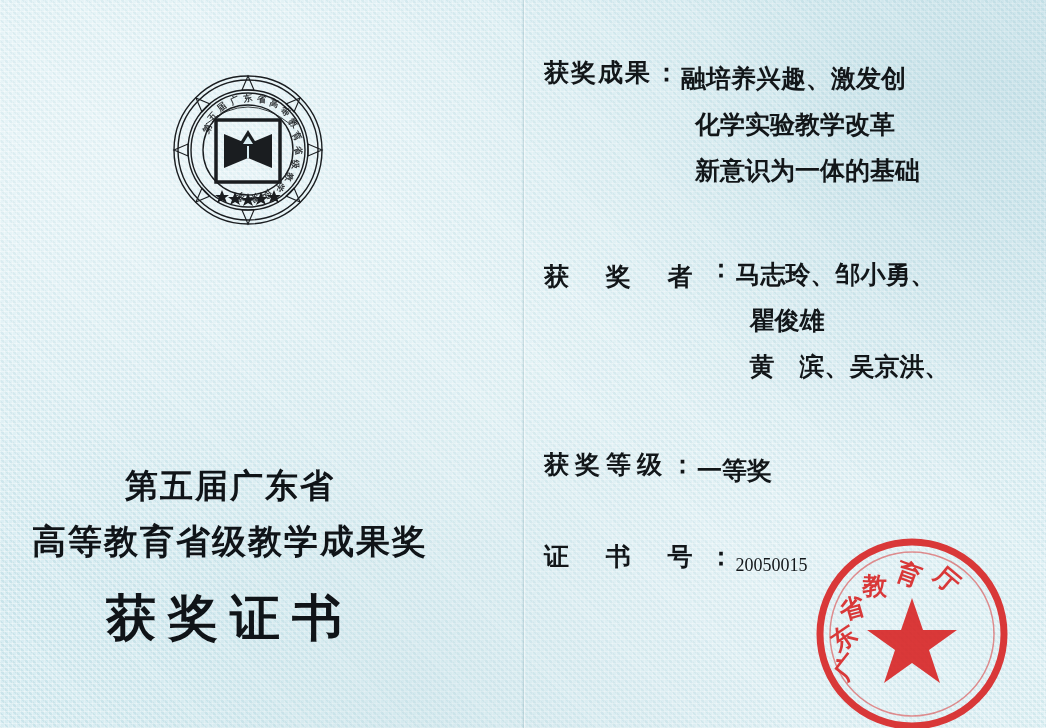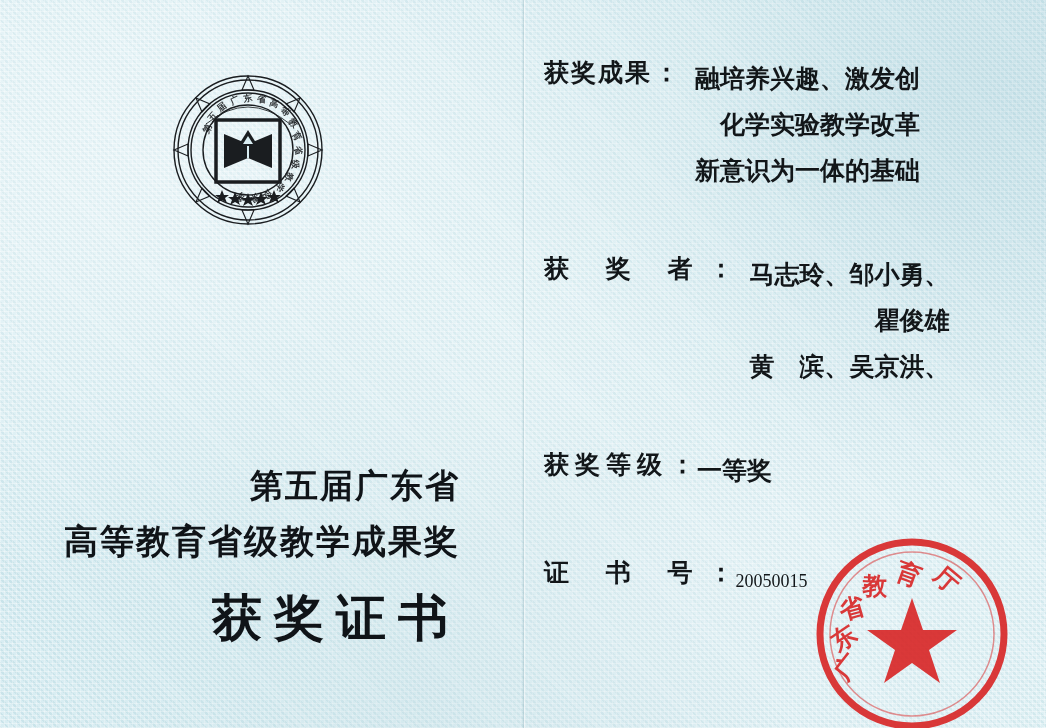--- a/index.html
+++ b/index.html
@@ -61,21 +61,21 @@
     top: 72px;
     width: 200px;
     height: 165px;
   }
 
   .left-title {
     position: absolute;
     left: 0;
     top: 462px;
     width: 460px;
-    text-align: right;
+    text-align: center;
     color: #101418;
   }
   .left-title .line1 {
     font-size: 33px;
     font-weight: bold;
     letter-spacing: 2px;
     line-height: 48px;
     font-family: "DejaVu Serif", serif;
   }
   .left-title .line2 {
@@ -116,34 +116,34 @@
     font-size: 25px;
     font-weight: bold;
     padding: 0 2px;
   }
   .field-value {
     font-size: 25px;
     font-weight: bold;
     line-height: 46px;
     font-family: "DejaVu Serif", serif;
   }
-  .field-value .vline { display: block; white-space: nowrap; text-align: right; }
+  .field-value .vline { display: block; white-space: nowrap; }
 
   #field-achievement { left: 22px; top: 56px; }
   #field-achievement .field-label { letter-spacing: 2px; }
   #field-achievement .field-value .vline + .vline { padding-left: 14px; }
 
   #field-winners { left: 22px; top: 252px; }
-  #field-winners .field-label { letter-spacing: 14px; }
+  #field-winners .field-label { letter-spacing: 14px; margin-top: 8px; }
   #field-winners .field-value .vline + .vline { padding-left: 14px; }
 
   #field-grade { left: 22px; top: 448px; }
   #field-grade .field-label { letter-spacing: 6px; }
 
-  #field-certno { left: 22px; top: 556px; }
+  #field-certno { left: 22px; top: 540px; }
   #field-certno .field-label { letter-spacing: 14px; }
   #field-certno .field-value {
     font-family: Liberation Serif, serif;
     font-size: 18px;
     font-weight: normal;
     padding-top: 2px;
   }
 
   .date-line {
     position: absolute;

